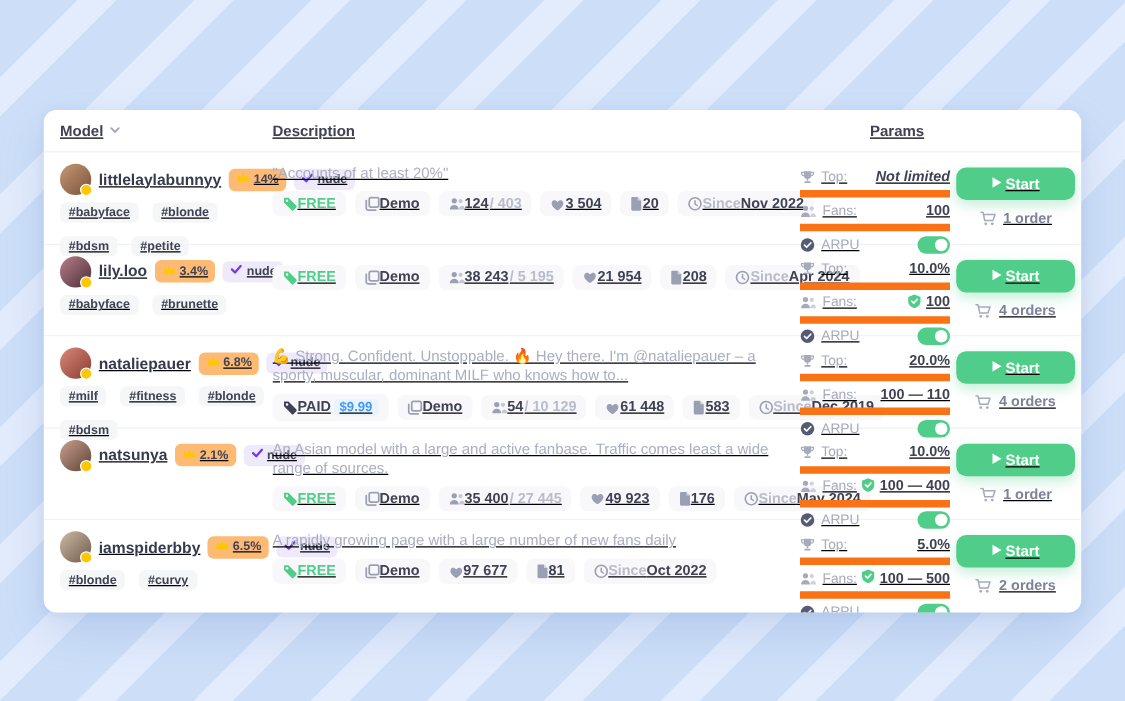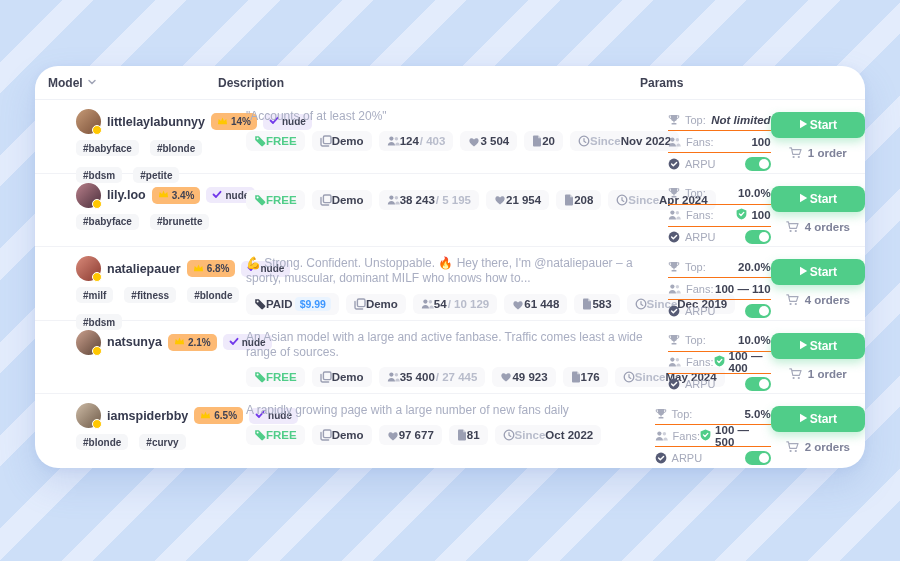--- a/index.html
+++ b/index.html
@@ -2,34 +2,34 @@
 <html><head>
 <meta charset="utf-8">
 <style>
   html,body{margin:0;padding:0;width:900px;height:561px;overflow:hidden;
     font-family:"Liberation Sans",sans-serif;}
   body{
     background:repeating-linear-gradient(135deg,#cddff8 0 44px,#e3ecfc 44px 66px);
     position:relative;
   }
   .card{
-    position:absolute;left:35px;top:66px;width:830px;height:402px;
-    background:#ffffff;border-radius:23px;
+    position:absolute;left:35px;top:88px;width:830px;height:402px;
+    background:#ffffff;border-radius:10px;
     box-shadow:0 16px 36px rgba(96,128,200,.20), 0 2px 8px rgba(96,128,200,.10);
-    overflow:hidden;box-sizing:border-box;
+    overflow:hidden;box-sizing:border-box;text-decoration:underline;
   }
   .thead{display:flex;align-items:center;height:33px;border-bottom:1px solid #eff1f6;
     font-size:12px;font-weight:700;color:#3f4254;}
   .th-model{width:183px;padding-left:13px;box-sizing:border-box;display:flex;align-items:center;gap:4px;cursor:pointer;}
-  .th-desc{width:422px;}
+  .th-desc{width:478px;}
   .th-params{width:120px;}
   .row{display:flex;height:73.6px;box-sizing:border-box;padding-top:9px;
     border-bottom:1px solid #f1f2f6;}
   .row:last-child{border-bottom:none;}
-  .col-model{width:183px;padding-left:13px;box-sizing:border-box;margin-left:28px;}
+  .col-model{width:183px;padding-left:13px;box-sizing:border-box;}
   .col-desc{width:422px;padding-right:14px;box-sizing:border-box;}
   .col-params{width:120px;box-sizing:border-box;}
   .col-action{flex:1;display:flex;flex-direction:column;align-items:center;padding-top:3px;}
   .model-head{display:flex;align-items:center;gap:6px;}
   .avatar{width:25px;height:25px;border-radius:50%;position:relative;flex:none;
     background:linear-gradient(135deg,#c09a7c,#6b4a3a);}
   .avatar-dot{position:absolute;right:-1px;bottom:-1px;width:8px;height:8px;border-radius:50%;
     background:#ffc700;border:1.5px solid #fff;}
   .name{font-size:12.5px;font-weight:700;color:#363a4e;white-space:nowrap;}
   .badge{display:inline-flex;align-items:center;gap:3px;border-radius:5px;
@@ -46,21 +46,21 @@
   .chip svg{flex:none;}
   .chip .icon{color:#9b9fb3;display:inline-flex;}
   .chip.free .icon-tag{color:#50cd89;}
   .chip.free .price-label{color:#50cd89;}
   .chip.paid .icon-tag{color:#3f4254;}
   .price-value{background:#eaf4ff;color:#3e97ff;border-radius:4px;padding:1px 5px;
     font-size:10.5px;font-weight:700;margin-left:2px;}
   .sub{color:#b8bccb;font-weight:600;margin-left:1px;}
   .since-label{color:#b8bccb;font-weight:600;}
   .param{display:flex;align-items:center;justify-content:space-between;height:21px;
-    border-bottom:1px solid #f97316;}
+    border-bottom:6px solid #f97316;}
   .param:last-child{border-bottom:none;}
   .plabel{display:inline-flex;align-items:center;gap:5px;font-size:11px;color:#a6aabb;}
   .plabel .picon{display:inline-flex;color:#a6aabb;}
   .pval{font-size:11.5px;font-weight:700;color:#3f4254;display:inline-flex;align-items:center;gap:4px;}
   .pval.italic{font-style:italic;font-weight:600;}
   .toggle{width:26px;height:14px;border-radius:8px;background:#50cd89;position:relative;
     display:inline-block;cursor:pointer;}
   .toggle::after{content:"";position:absolute;right:2px;top:2px;width:10px;height:10px;
     border-radius:50%;background:#fff;}
   .start-btn{display:inline-flex;align-items:center;gap:2px;background:#50cd89;border:none;

